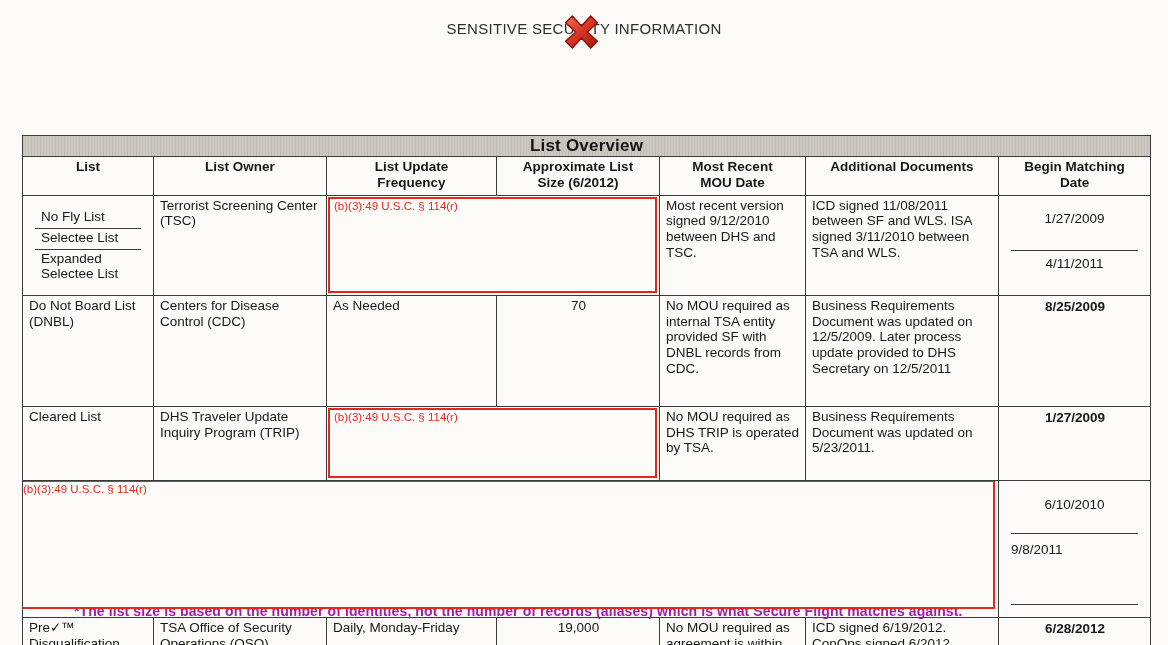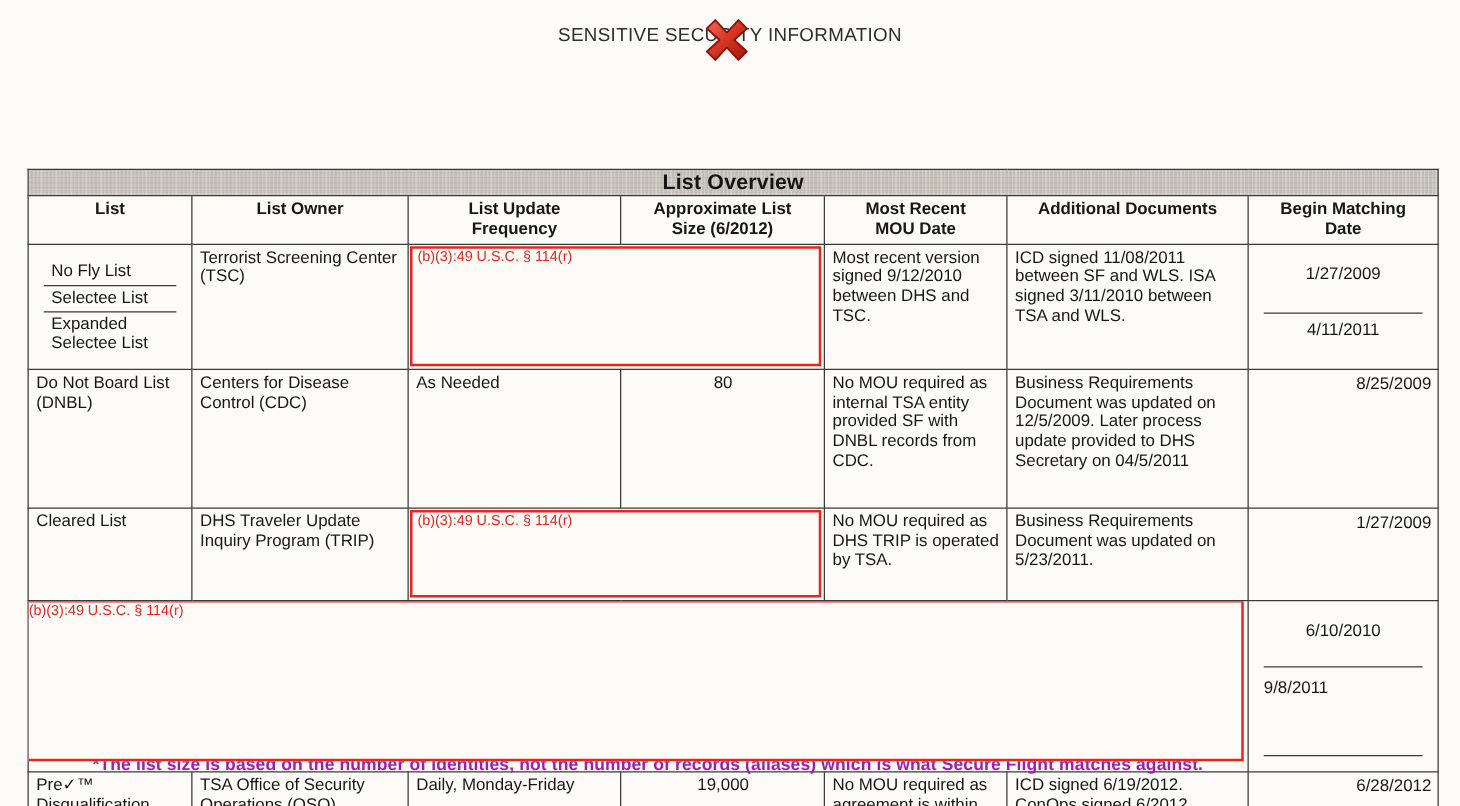--- a/index.html
+++ b/index.html
@@ -38,21 +38,21 @@
   .redbox{
     position:absolute;left:1px;top:1px;right:2px;bottom:2px;
     border:2px solid #e8271c;background:rgba(252,251,248,.0);
     color:#e8271c;font-size:11.5px;padding:1px 4px;text-align:left;
   }
   .redbox-big{
     position:absolute;left:-6px;top:-1px;right:3px;bottom:8px;
     border:2px solid #e8271c;background:#fcfbf8;
     color:#e8271c;font-size:11.5px;padding:1px 4px;text-align:left;z-index:2;
   }
-  .begin-cell{text-align:right;padding-top:3px;}
+  .begin-cell{text-align:center;padding-top:3px;font-weight:bold;}
   .b1{height:39px;border-bottom:1.6px solid #3a3a3a;padding-top:3px;text-align:center;}
   .b2{padding-top:5px;text-align:center;}
   .b1-r4{height:36px;border-bottom:1.6px solid #3a3a3a;padding-top:4px;text-align:center;}
   .b2-r4{height:62px;border-bottom:1.6px solid #3a3a3a;padding-top:8px;}
   .size-val{text-align:center;}
   .footnote{
     position:absolute;left:74px;top:603px;font-size:14px;font-weight:bold;color:#a21caf;letter-spacing:.1px;
   }
 </style>
 </head>
@@ -134,23 +134,23 @@
     <td class="nopad">
       <div class="b1">1/27/2009</div>
       <div class="b2">4/11/2011</div>
     </td>
   </tr>
 
   <tr class="r2">
     <td>Do Not Board List (DNBL)</td>
     <td>Centers for Disease Control (CDC)</td>
     <td>As Needed</td>
-    <td class="size-val">80</td>
+    <td class="size-val">70</td>
     <td>No MOU required as internal TSA entity provided SF with DNBL records from CDC.</td>
-    <td>Business Requirements Document was updated on 12/5/2009. Later process update provided to DHS Secretary on 04/5/2011</td>
+    <td>Business Requirements Document was updated on 12/5/2009. Later process update provided to DHS Secretary on 12/5/2011</td>
     <td class="begin-cell">8/25/2009</td>
   </tr>
 
   <tr class="r3">
     <td>Cleared List</td>
     <td>DHS Traveler Update Inquiry Program (TRIP)</td>
     <td colspan="2" class="redact-host">
       <div class="redbox">(b)(3):49 U.S.C. § 114(r)</div>
     </td>
     <td>No MOU required as DHS TRIP is operated by TSA.</td>

